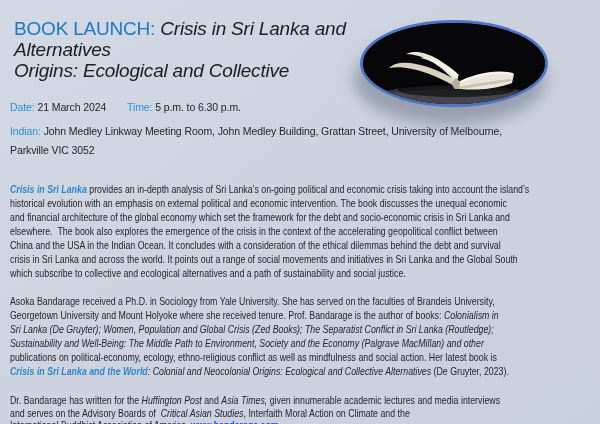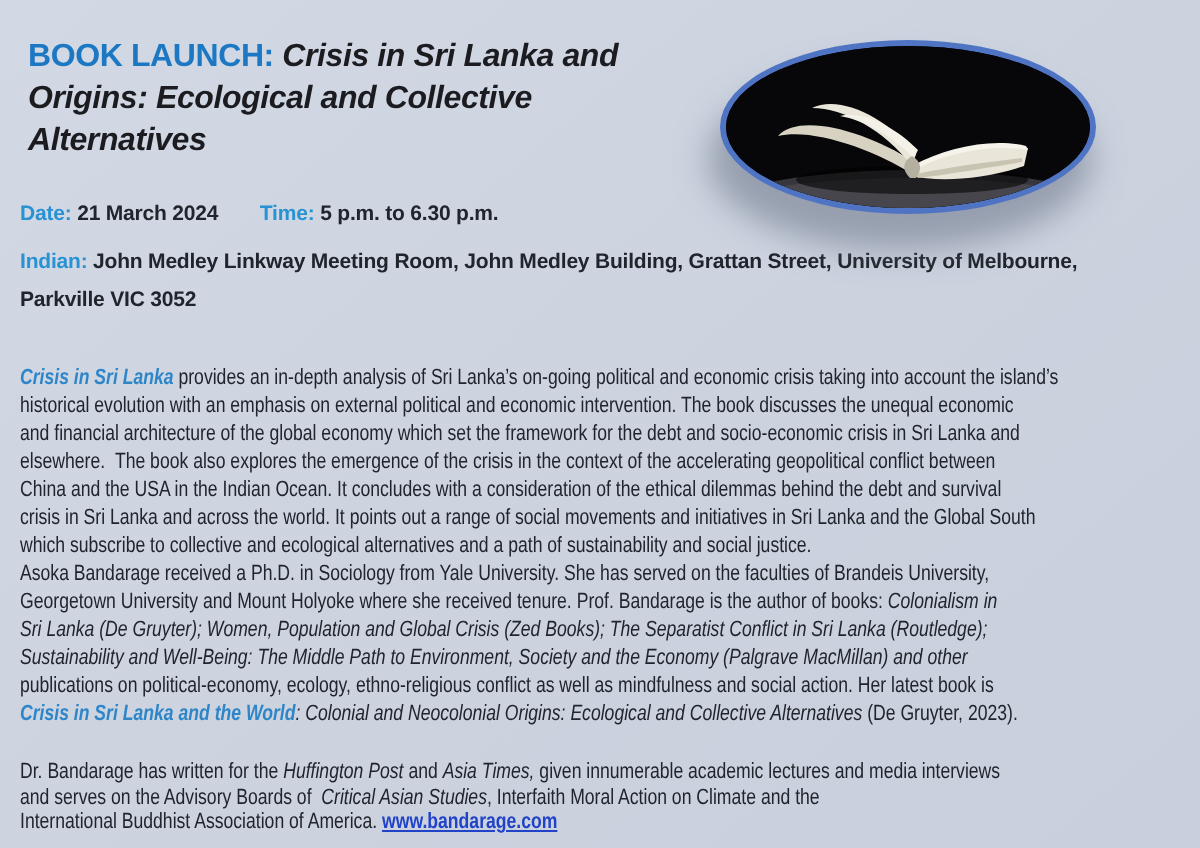--- a/index.html
+++ b/index.html
@@ -10,47 +10,47 @@
     font-family:"Liberation Sans",sans-serif;
     color:#20242c;
     overflow:hidden;
   }
   .content{padding:0 10px;}
 
   
   .title-block{margin:18px 0 0 4px;}
   .t-line{
     white-space:nowrap;
-    font-size:16px;line-height:21px;font-weight:bold;font-style:italic;
+    font-size:19px;line-height:21px;font-weight:normal;font-style:italic;
     color:#1b1b20;letter-spacing:-0.2px;
   }
   .t-prefix{font-style:normal;color:#1d78c4;}
 
   
   .book-ellipse{
     position:absolute;left:360px;top:20px;width:188px;height:87px;
     box-sizing:border-box;border:3px solid #4f74c4;border-radius:50%;
     background:#070709;overflow:hidden;
     box-shadow:-4px 16px 16px 2px rgba(105,115,135,0.55);
   }
   .book-ellipse svg{position:absolute;left:0;top:0;width:100%;height:100%;}
 
   
-  .detail-row{margin-top:0;white-space:nowrap;font-weight:bold;font-size:10.5px;letter-spacing:-0.1px;}
+  .detail-row{margin-top:0;white-space:nowrap;font-weight:normal;font-size:10.5px;letter-spacing:-0.1px;}
   .row-date{margin-top:19px;line-height:14px;}
   .row-venue{margin-top:10px;line-height:14px;}
   .row-venue2{margin-top:5px;line-height:14px;}
   .lbl{color:#2892d2;}
   .val{color:#20242c;}
   .time-gap{margin-left:18px;}
 
   
   .para{margin:0;}
   .p1{margin-top:25px;}
-  .p2{text-align:right;}
+  .p2{margin-top:14px;text-align:right;}
   .p3{margin-top:16px;}
   .line{
     white-space:nowrap;
     font-size:11px;line-height:14px;
     transform:scaleX(0.8);transform-origin:0 0;
     color:#20242c;
   }
   .p3 .line{line-height:12.5px;}
   .seg-i{font-style:italic;}
   .seg-blue-bi{color:#2e86c8;font-weight:bold;font-style:italic;}
@@ -77,22 +77,22 @@
       <path d="M94 56 C 83 45, 69 37, 57 35 C 69 32, 85 41, 96 52 Z" fill="#f4f1e8"></path>
 
       <path d="M92 66 C 88 62, 88 58, 93 55 C 98 58, 98 62, 95 66 Z" fill="#b5afa0"></path>
     </svg>
   </div>
 
   <div class="content">
 
     <div class="title-block">
       <div class="t-line"><span class="t-prefix">BOOK LAUNCH: </span><span>Crisis in Sri Lanka and</span></div>
+      <div class="t-line">Alternatives</div>
       <div class="t-line">Origins: Ecological and Collective</div>
-      <div class="t-line">Alternatives</div>
     </div>
 
     <div class="detail-row row-date">
       <span class="lbl">Date:</span>
       <span class="val">21 March 2024</span>
       <span class="lbl time-gap">Time:</span>
       <span class="val">5 p.m. to 6.30 p.m.</span>
     </div>
 
     <div class="detail-row row-venue">

